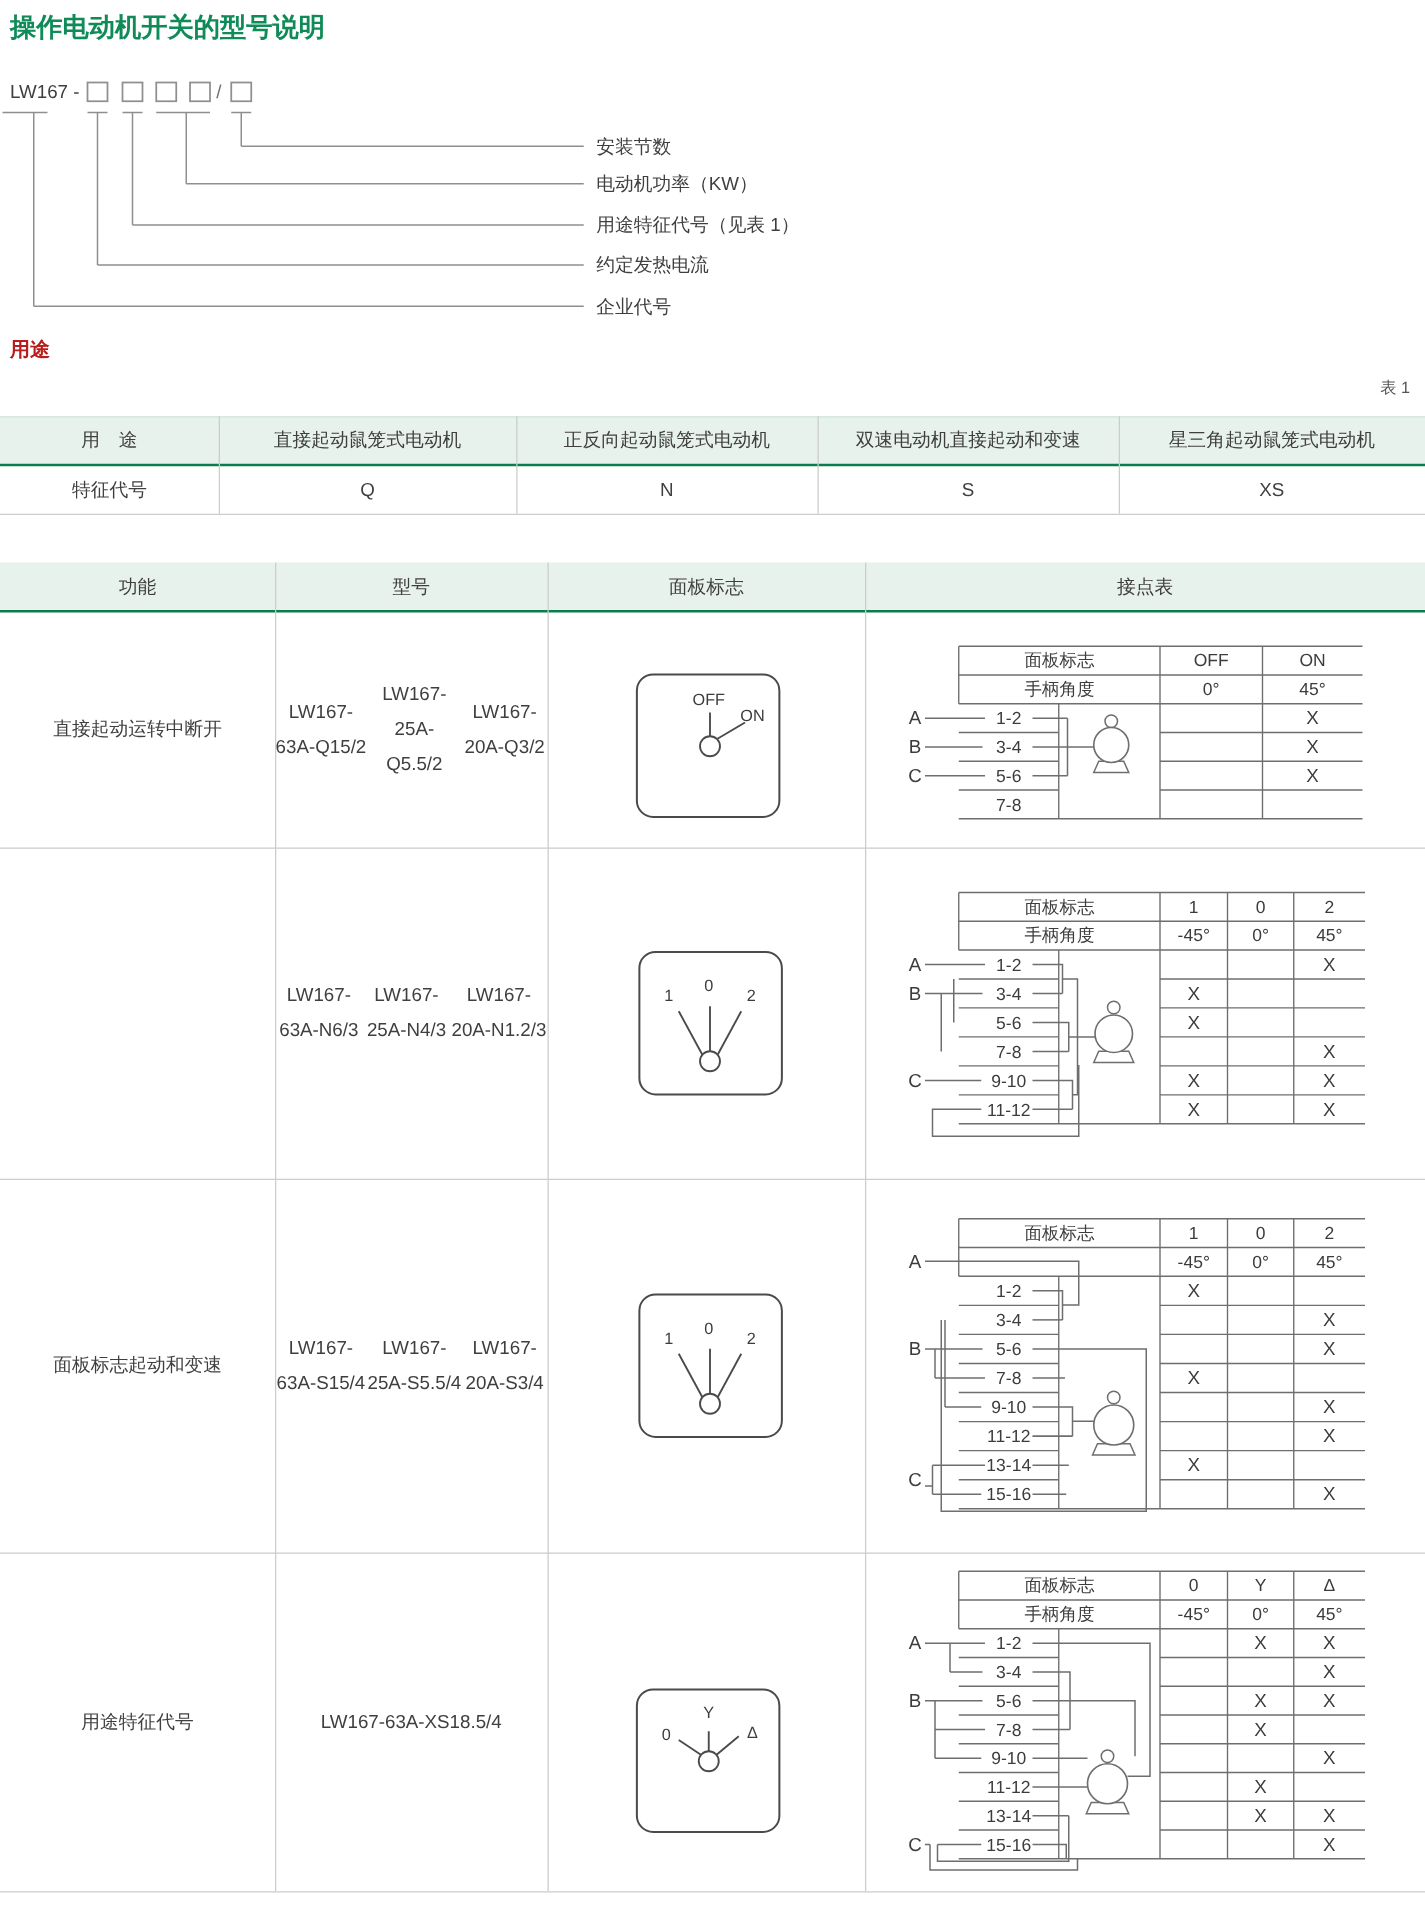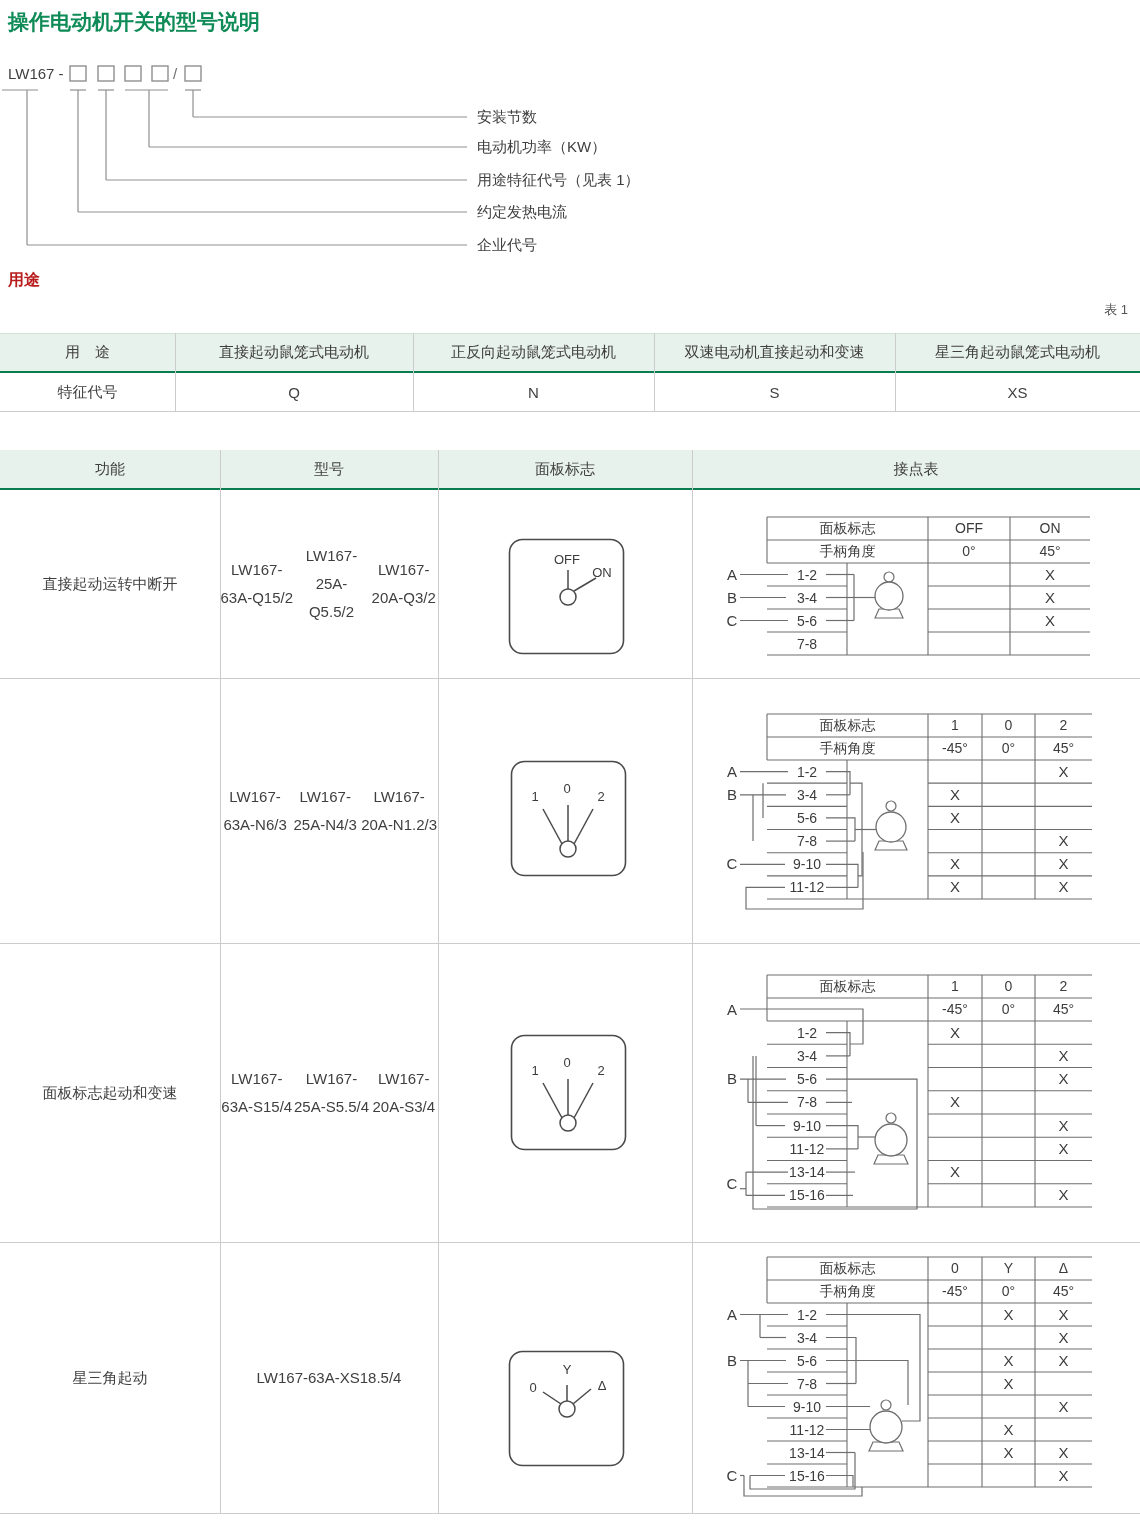--- a/index.html
+++ b/index.html
@@ -326,21 +326,21 @@
       <path d="M136,188.9 H168" fill="none" stroke="#6e6e6e" stroke-width="1.2"></path>
       <path d="M168,177 H185" fill="none" stroke="#6e6e6e" stroke-width="1.2"></path>
       <path d="M136,212.1 H165" fill="none" stroke="#6e6e6e" stroke-width="1.2"></path>
       <path d="M136,235.4 H163" fill="none" stroke="#6e6e6e" stroke-width="1.2"></path>
       <path d="M184,204 L188,195 H214 L218,204 Z" fill="#fff" stroke="#6e6e6e" stroke-width="1.2"></path>
       <circle cx="201" cy="158" r="5" fill="#fff" stroke="#6e6e6e" stroke-width="1.2"></circle>
       <circle cx="201" cy="180" r="16" fill="#fff" stroke="#6e6e6e" stroke-width="1.3"></circle>
     </svg>
 
   <div class="abs cell col func-line" style="left:0;top:1242px;width:220px;height:271px;">
-    <span>星三角起动</span>
+    <span>用途特征代号</span>
   </div>
   <div class="abs cell col model-line" style="left:220px;top:1242px;width:218px;height:271px;">
     <span>LW167-63A-XS18.5/4</span>
   </div>
   <svg class="abs" style="left:508px;top:1350px;" width="117" height="117">
     <rect x="1.5" y="1.5" width="114" height="114" rx="13" fill="none" stroke="#4a4a4a" stroke-width="1.6"></rect>
     <text x="59" y="24" font-size="13" text-anchor="middle">Y</text>
     <text x="25" y="42" font-size="13" text-anchor="middle">0</text>
     <text x="94" y="40" font-size="13" text-anchor="middle">Δ</text>
     <g stroke="#4a4a4a" stroke-width="1.5" fill="none">

